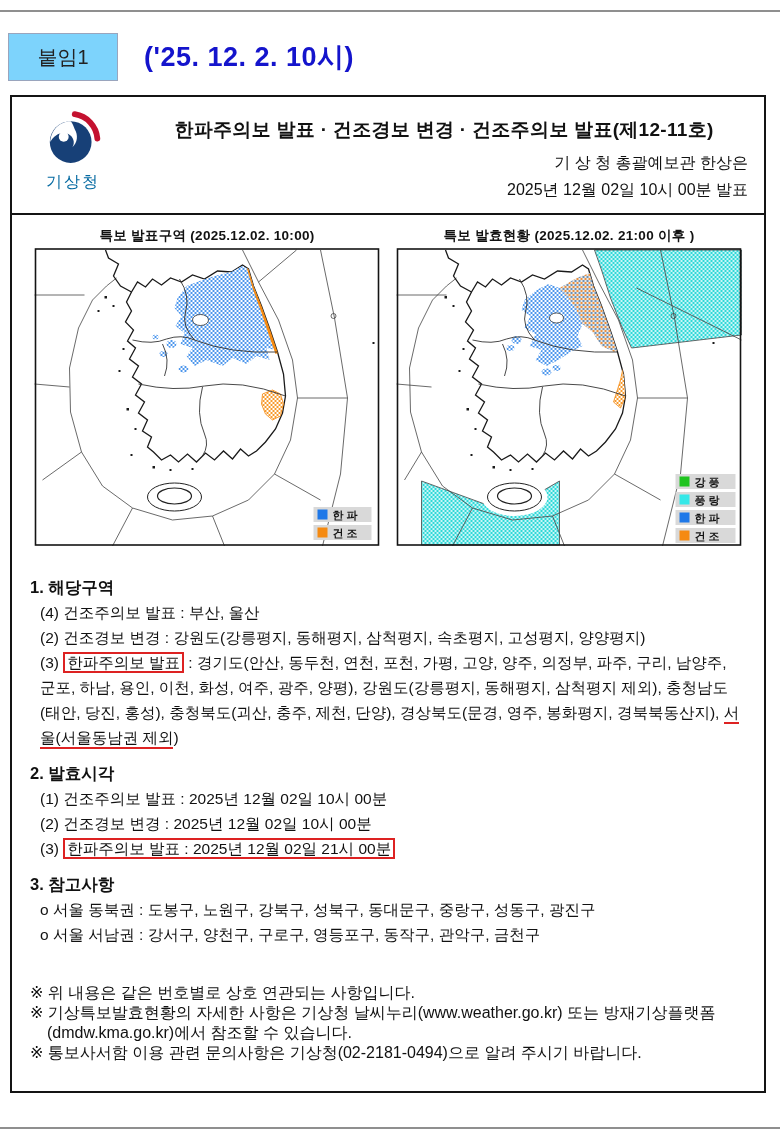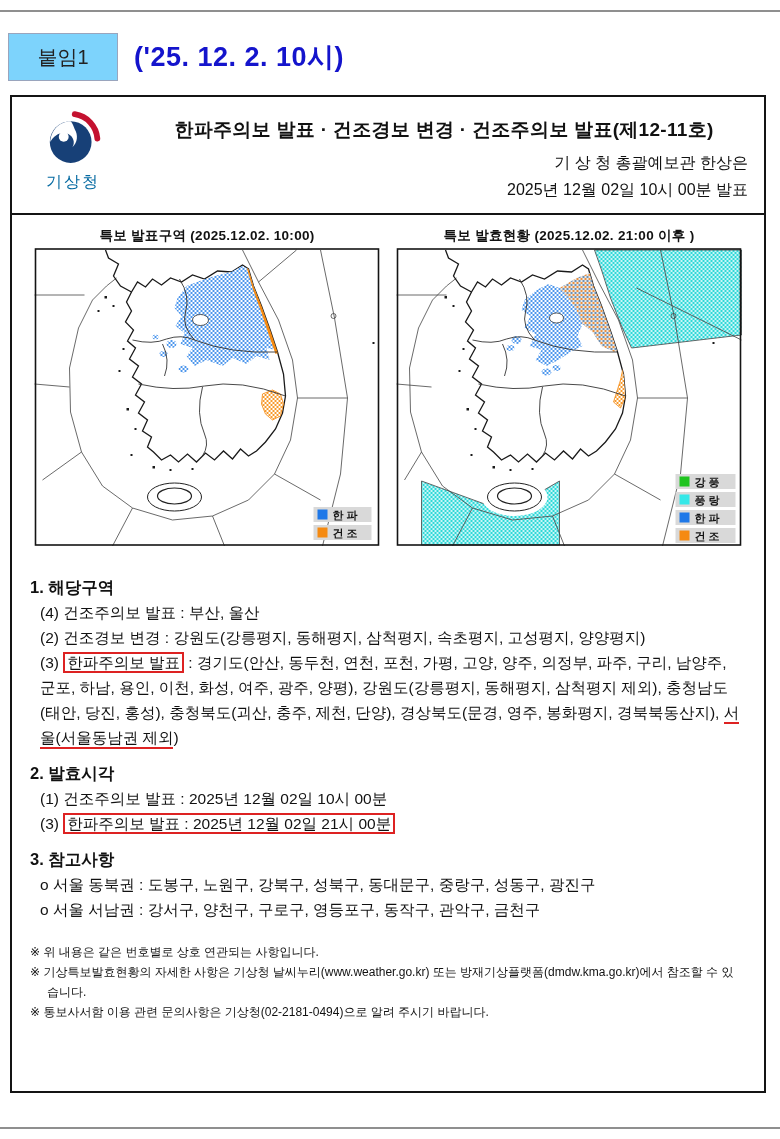--- a/index.html
+++ b/index.html
@@ -11,21 +11,21 @@
   .top-rule { position:absolute; top:10px; left:0; width:780px; border-top:2px solid #8f8f8f; }
   .bottom-rule { position:absolute; top:1127px; left:0; width:780px; border-top:2px solid #8f8f8f; }
 
   .header-band { position:absolute; top:33px; left:8px; width:764px; height:48px; display:flex; align-items:stretch; }
   .attach-box {
     width:110px; background:#7dd3fc; border:1px solid #9aa5bd;
     display:flex; align-items:center; justify-content:center;
     font-size:20px; color:#222;
   }
   .band-title { flex:1; display:flex; align-items:center; padding-left:16px; font-size:27px; font-weight:bold; letter-spacing:0.5px; white-space:nowrap; }
-  .band-title .blue { color:#1414cc; }
+  .band-title .blue { color:#1414cc; margin-left:10px; }
 
   .doc-frame { position:absolute; top:95px; left:10px; width:756px; height:998px; border:2px solid #141414; background:#fff; }
 
   .kma-header { position:relative; height:118px; border-bottom:2px solid #141414; }
   .logo-wrap { position:absolute; left:28px; top:12px; width:66px; text-align:center; }
   .logo-label { font-size:16px; color:#0369a1; letter-spacing:2px; margin-top:1px; }
   .doc-title { margin-left:112px; text-align:center; padding-top:20px; font-size:19px; font-weight:bold; letter-spacing:0.3px; white-space:nowrap; }
   .issuer-block { position:absolute; right:16px; top:52px; text-align:right; font-size:16px; line-height:27px; }
 
   .maps-row { display:flex; justify-content:space-between; margin-top:12px; padding:0 22px; }
@@ -41,21 +41,21 @@
 
   .sec { padding-left:18px; padding-right:24px; font-size:15.5px; line-height:25px; }
   .sec-h { font-weight:bold; font-size:16.5px; line-height:26px; }
   .sec-items { padding-left:10px; }
   .sec1 { margin-top:28px; }
   .sec2 { margin-top:10px; }
   .sec3 { margin-top:10px; }
   .redbox { border:2px solid #dd2222; padding:0 2px; }
   .redline { border-bottom:2px solid #dd2222; padding-bottom:1px; }
 
-  .notes { margin-top:20px; padding:0 20px 0 18px; font-size:12px; line-height:20px; }
+  .notes { margin-top:36px; padding:0 20px 0 18px; font-size:16px; line-height:20px; }
   .notes p { padding-left:17px; text-indent:-17px; }
 
   .page-num { position:absolute; top:1157px; right:22px; font-size:13.5px; color:#222; }
 </style>
 </head>
 <body>
 
 <div class="top-rule"></div>
 
 <div class="header-band">
@@ -294,20 +294,21 @@
       <p>(4) 건조주의보 발표 : 부산, 울산</p>
       <p>(2) 건조경보 변경 : 강원도(강릉평지, 동해평지, 삼척평지, 속초평지, 고성평지, 양양평지)</p>
       <p><span>(3) </span><span class="redbox">한파주의보 발표</span><span> : 경기도(안산, 동두천, 연천, 포천, 가평, 고양, 양주, 의정부, 파주, 구리, 남양주, 군포, 하남, 용인, 이천, 화성, 여주, 광주, 양평), 강원도(강릉평지, 동해평지, 삼척평지 제외), 충청남도(태안, 당진, 홍성), 충청북도(괴산, 충주, 제천, 단양), 경상북도(문경, 영주, 봉화평지, 경북북동산지), </span><span class="redline">서울(서울동남권 제외</span><span>)</span></p>
     </div>
   </div>
 
   <div class="sec sec2">
     <div class="sec-h">2. 발효시각</div>
     <div class="sec-items">
       <p>(1) 건조주의보 발표 : 2025년 12월 02일 10시 00분</p>
+      <p>(2) 건조경보 변경 : 2025년 12월 02일 10시 00분</p>
       <p><span>(3) </span><span class="redbox">한파주의보 발표 : 2025년 12월 02일 21시 00분</span></p>
     </div>
   </div>
 
   <div class="sec sec3">
     <div class="sec-h">3. 참고사항</div>
     <div class="sec-items">
       <p>o 서울 동북권 : 도봉구, 노원구, 강북구, 성북구, 동대문구, 중랑구, 성동구, 광진구</p>
       <p>o 서울 서남권 : 강서구, 양천구, 구로구, 영등포구, 동작구, 관악구, 금천구</p>
     </div>

